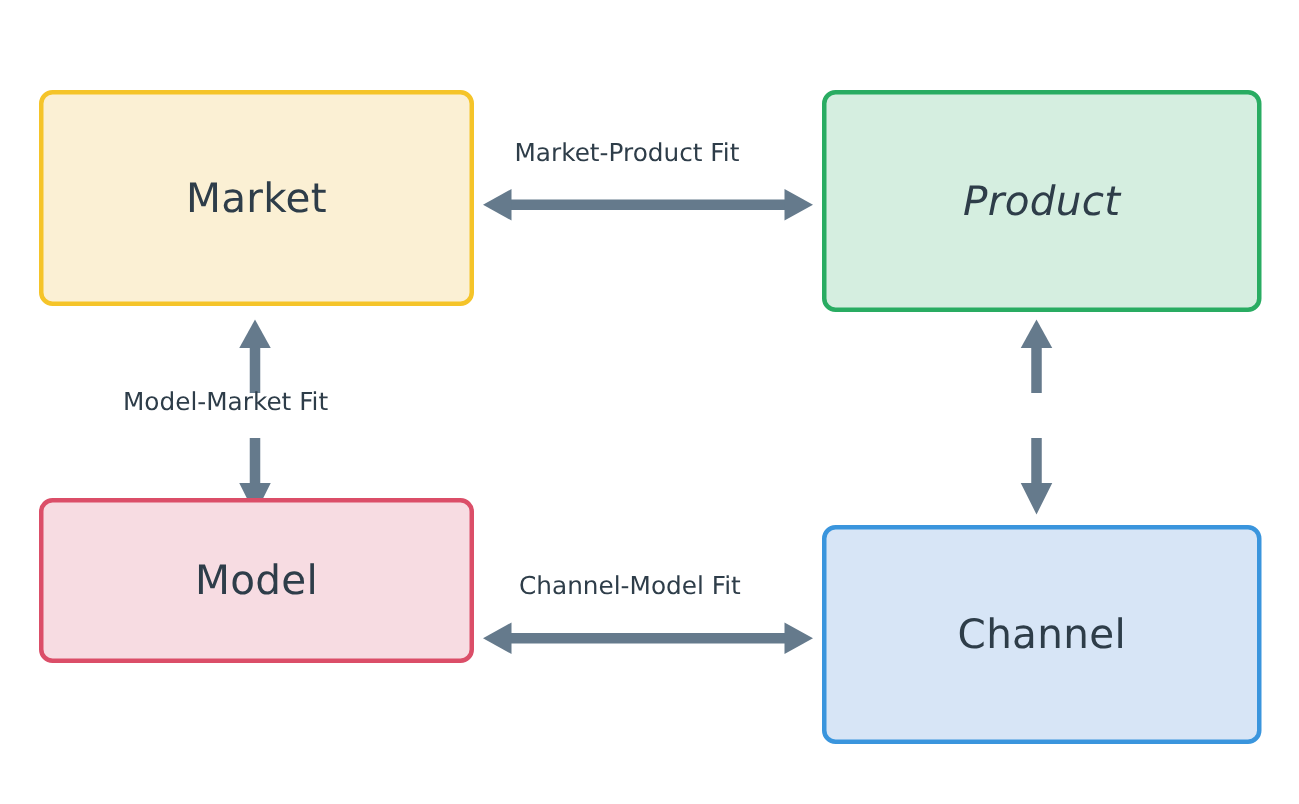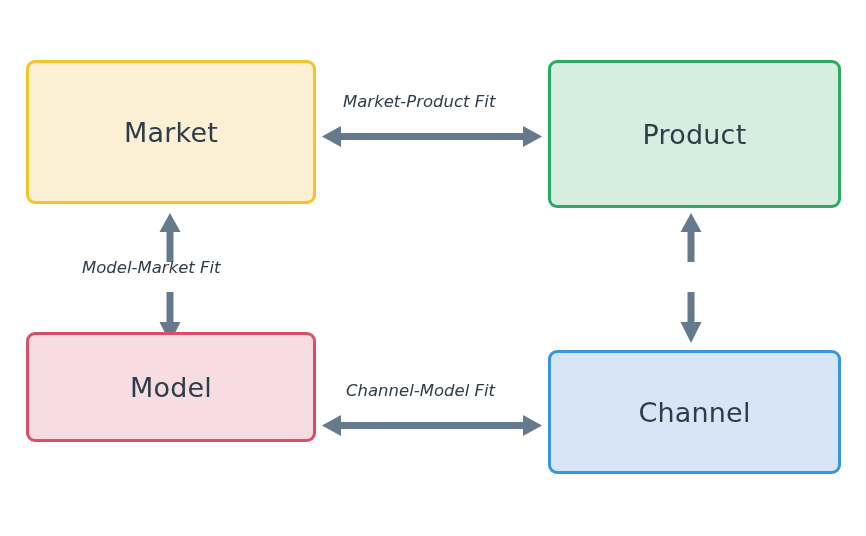--- a/index.html
+++ b/index.html
@@ -41,43 +41,42 @@
   #node-market {
     left: 26px;  top: 60px;  width: 290px; height: 144px;
     background: #fbf0d4; border-color: #f6c game; align-items: center;
   }
   #node-market {
     background: #fbf0d4;
     border-color: #f5c429;
   }
   #node-product {
     left: 548px; top: 60px;  width: 293px; height: 148px;
-    background: #d5eee0; border-color: #29ac62;
+    background: #d5eee0; border-color: #29ac62; font-style: italic;
   }
   #node-model {
     left: 26px;  top: 332px; width: 290px; height: 110px;
     background: #f7dce2; border-color: #db4e68;
   }
   #node-channel {
-    left: 548px; top: 350px; width: 293px; height: 124px;
+    left: 548px; top: 350px; width: 293px; height: 146px;
     background: #d7e5f6; border-color: #3a95dd;
   }
 
   
   .edge-label {
     position: absolute;
     font-family: "DejaVu Sans", sans-serif;
     font-size: 16.5px;
     font-weight: 400;
     color: #2e3d49;
     white-space: nowrap;
     text-align: center;
     user-select: none;
     line-height: 1;
-    font-style: italic;
   }
   #label-market-product { left: 343px; top: 94px; }
   #label-channel-model  { left: 346px; top: 383px; text-align: center; }
   #label-model-market   { left: 82px;  top: 260px; }
   #label-product-channel{ left: 596px; top: 270px; }
 
   
   #arrow-layer {
     position: absolute;
     left: 0; top: 0;

